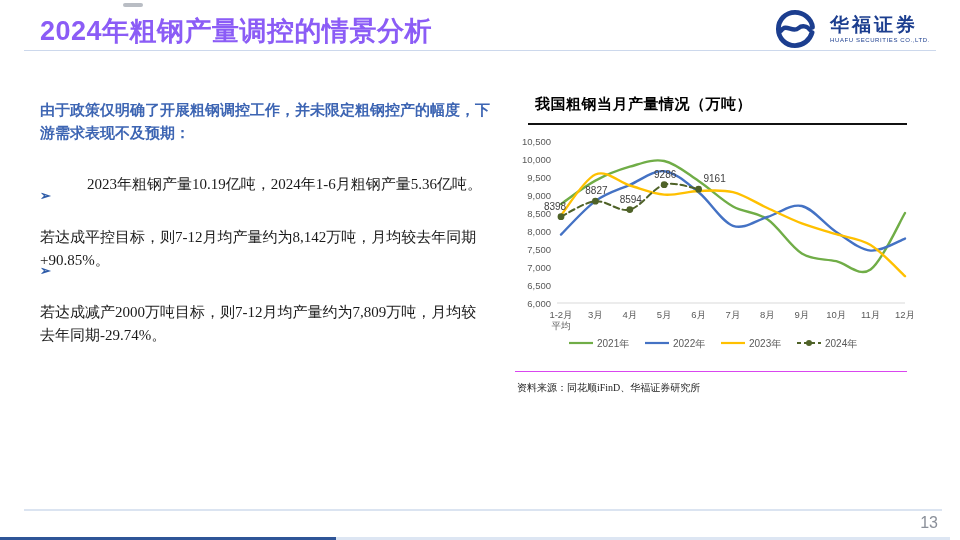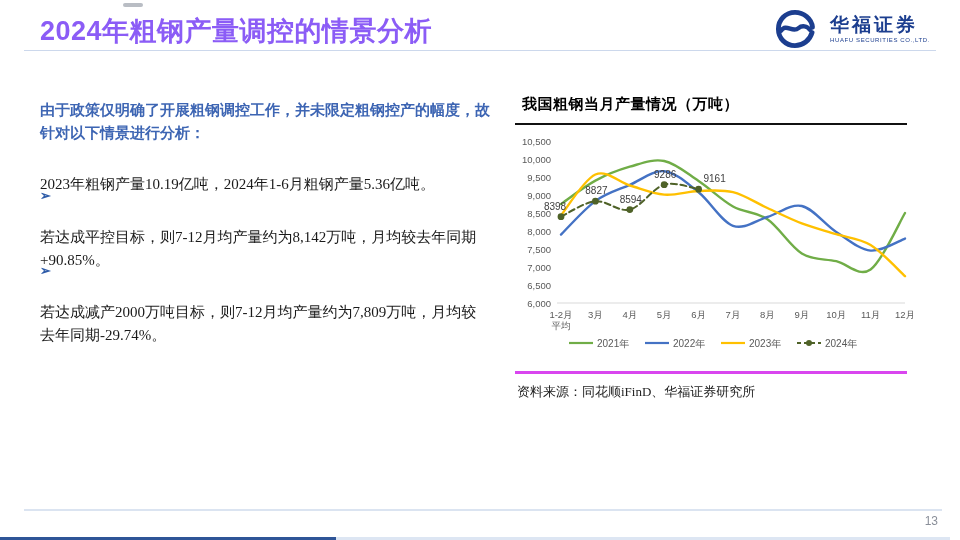--- a/index.html
+++ b/index.html
@@ -10,37 +10,37 @@
   .page-title{position:absolute;left:40px;top:13px;margin:0;font-family:"Liberation Sans",sans-serif;
               font-size:27px;font-weight:bold;color:#8b5cf6;letter-spacing:0.5px;}
   .header-rule{position:absolute;left:24px;right:24px;top:50px;height:1px;background:#ccd8ec;}
   .logo{position:absolute;right:30px;top:8px;display:flex;align-items:center;gap:14px;}
   .logo-text{display:flex;flex-direction:column;line-height:1;}
   .logo-cn{font-size:19px;font-weight:bold;color:#1c3e8f;letter-spacing:3px;font-family:"Liberation Serif",serif;}
   .logo-en{font-size:6px;color:#1c3e8f;letter-spacing:0.6px;margin-top:3px;font-family:"Liberation Sans",sans-serif;}
   
   .lc-block{position:absolute;left:40px;width:450px;font-size:15px;line-height:1.55;}
   .intro{top:84px;color:#3d65b3;font-weight:bold;}
-  .para1{top:158px;}
+  .para1{top:158px;margin-left:47px;}
   .scenario{display:flex;align-items:baseline;gap:13px;color:#2d5ba8;font-weight:bold;}
   .s1t{top:186px;} .s1b{top:211px;} .s2t{top:261px;} .s2b{top:286px;} .closing{top:362px;}
   .arrow{font-size:13px;}
   
   .chart-card{position:absolute;left:515px;top:95px;width:392px;}
   .chart-title{font-size:15px;font-weight:bold;color:#000;padding:0 0 9px 7px;
-               border-bottom:2px solid #111;letter-spacing:0.5px;}
+               border-bottom:2px solid #111;letter-spacing:0.5px;margin-left:13px;}
   #chart-svg{margin-top:2px;}
   #chart-svg text{font-family:"Liberation Sans",sans-serif;}
   #chart-svg .tick{font-size:9.5px;fill:#595959;}
   #chart-svg .dlabel{font-size:10px;fill:#404040;}
-  .source-row{border-top:3px solid #d946ef;margin-top:0px;padding:9px 0 0 2px;
-              font-size:13px;color:#222;}
+  .source-row{border-top:1px solid #d946ef;margin-top:0px;padding:9px 0 0 2px;
+              font-size:10px;color:#222;}
   
   .footer-rule{position:absolute;left:24px;right:18px;top:509px;height:2px;background:#dbe4f1;}
-  .page-num{position:absolute;right:22px;top:514px;font-size:12px;color:#8a8f99;
+  .page-num{position:absolute;right:22px;top:514px;font-size:16px;color:#8a8f99;
             font-family:"Liberation Sans",sans-serif;}
   .bottom-stripe{position:absolute;left:0;bottom:0;height:3px;width:100%;font-size:0;}
   .bottom-stripe .seg1{display:inline-block;height:3px;width:336px;background:#2f5597;vertical-align:top;}
   .bottom-stripe .seg2{display:inline-block;height:3px;width:614px;background:#dde6f3;vertical-align:top;}
 </style>
 </head>
 <body>
 
 <div class="slide">
 
@@ -54,21 +54,21 @@
       <path d="M8 26 C14 17 21 29 28 23 C32 19.5 38 20.5 41 25" fill="none" stroke="#1c3e8f" stroke-width="5" stroke-linecap="round"></path>
     </svg>
     <div class="logo-text">
       <span class="logo-cn">华福证券</span>
       <span class="logo-en">HUAFU SECURITIES CO.,LTD.</span>
     </div>
   </div>
 
   <div class="header-rule"></div>
 
-  <p class="lc-block intro">由于政策仅明确了开展粗钢调控工作，并未限定粗钢控产的幅度，故针对以下情景进行分析：</p>
+  <p class="lc-block intro">由于政策仅明确了开展粗钢调控工作，并未限定粗钢控产的幅度，下游需求表现不及预期：</p>
   <p class="lc-block para1">2023年粗钢产量10.19亿吨，2024年1-6月粗钢产量5.36亿吨。</p>
 
   <div class="lc-block s1t scenario">
     <span class="arrow">➢</span>
   </div>
   <p class="lc-block s1b">若达成平控目标，则7-12月均产量约为8,142万吨，月均较去年同期+90.85%。</p>
 
   <div class="lc-block s2t scenario">
     <span class="arrow">➢</span>
   </div>

